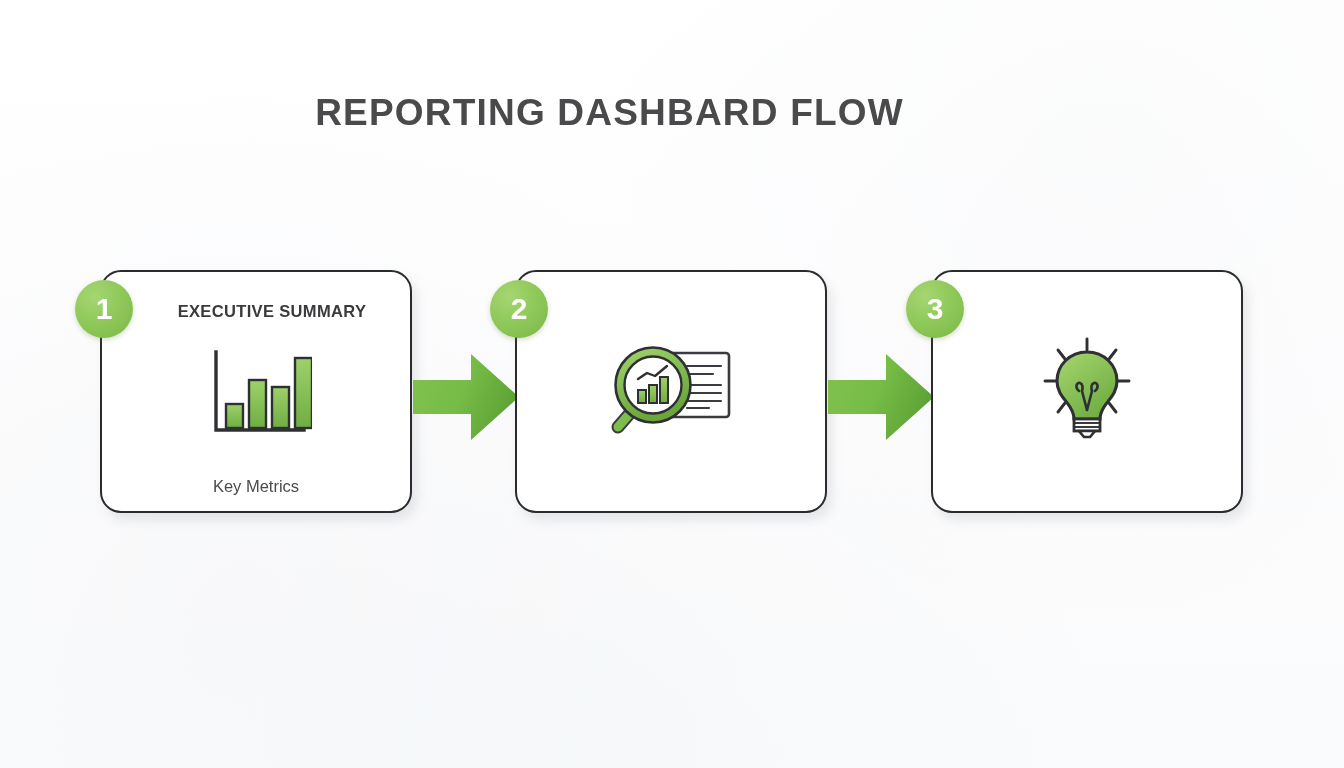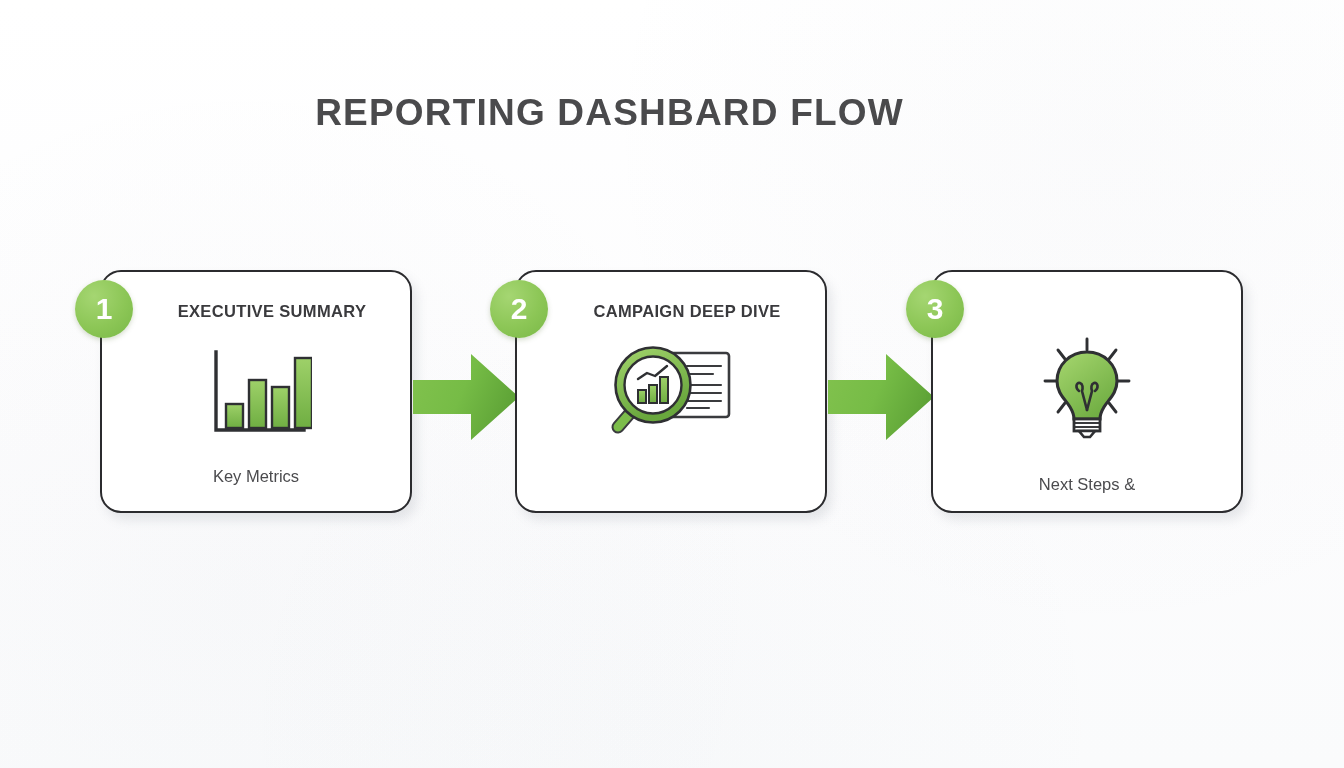--- a/index.html
+++ b/index.html
@@ -105,21 +105,21 @@
     height: 96px;
     display: flex;
     align-items: center;
     justify-content: center;
   }
   .card.c2 .card-icon { top: 72px; }
   .card.c3 .card-icon { top: 68px; }
 
   .card-caption {
     position: absolute;
-    bottom: 22px;
+    bottom: 12px;
     left: 0;
     width: 100%;
     text-align: center;
     font-size: 16.5px;
     color: #4b4b4e;
     line-height: 1.45;
   }
   .card.c3 .card-caption { bottom: 14px; }
 
   .arrow {
@@ -171,21 +171,20 @@
           <stop offset="55%" stop-color="#76bc46"></stop>
           <stop offset="100%" stop-color="#5fa437"></stop>
         </linearGradient>
       </defs>
       <path d="M0 28 L58 28 L58 2 L106 45 L58 88 L58 62 L0 62 Z" fill="url(#arrGrad1)"></path>
     </svg>
   </div>
 
   <div class="card c2">
     <div class="badge">2</div>
-    <div class="card-title">CAMPAIGN DEEP DIVE</div>
     <div class="card-icon">
       <svg width="132" height="100" viewBox="0 0 132 100" xmlns="http://www.w3.org/2000/svg">
         <defs>
           <linearGradient id="lensGrad" x1="0" y1="0" x2="0.4" y2="1">
             <stop offset="0%" stop-color="#9ed169"></stop>
             <stop offset="100%" stop-color="#69a73d"></stop>
           </linearGradient>
           <linearGradient id="miniBar" x1="0" y1="0" x2="0" y2="1">
             <stop offset="0%" stop-color="#9ed169"></stop>
             <stop offset="100%" stop-color="#6fae42"></stop>
@@ -265,17 +264,16 @@
         <path d="M48 55 C 44 52 45 46 49 47 C 52 48 52 52 51 55 L 56 74" fill="none" stroke="#2f3033" stroke-width="2.6" stroke-linecap="round"></path>
         <path d="M64 55 C 68 52 67 46 63 47 C 60 48 60 52 61 55 L 56 74" fill="none" stroke="#2f3033" stroke-width="2.6" stroke-linecap="round"></path>
 
         <rect x="43" y="83" width="26" height="12" fill="#ffffff" stroke="#2f3033" stroke-width="2.8"></rect>
         <line x1="43" y1="87" x2="69" y2="87" stroke="#2f3033" stroke-width="1.9"></line>
         <line x1="43" y1="91" x2="69" y2="91" stroke="#2f3033" stroke-width="1.9"></line>
         <path d="M48 95 L64 95 L59 101 L53 101 Z" fill="#ffffff" stroke="#2f3033" stroke-width="2.6"></path>
       </svg>
     </div>
     <div class="card-caption">
-      <div>Next Steps &amp;</div>
     </div>
   </div>
 
 </div>
 
 </body></html>

